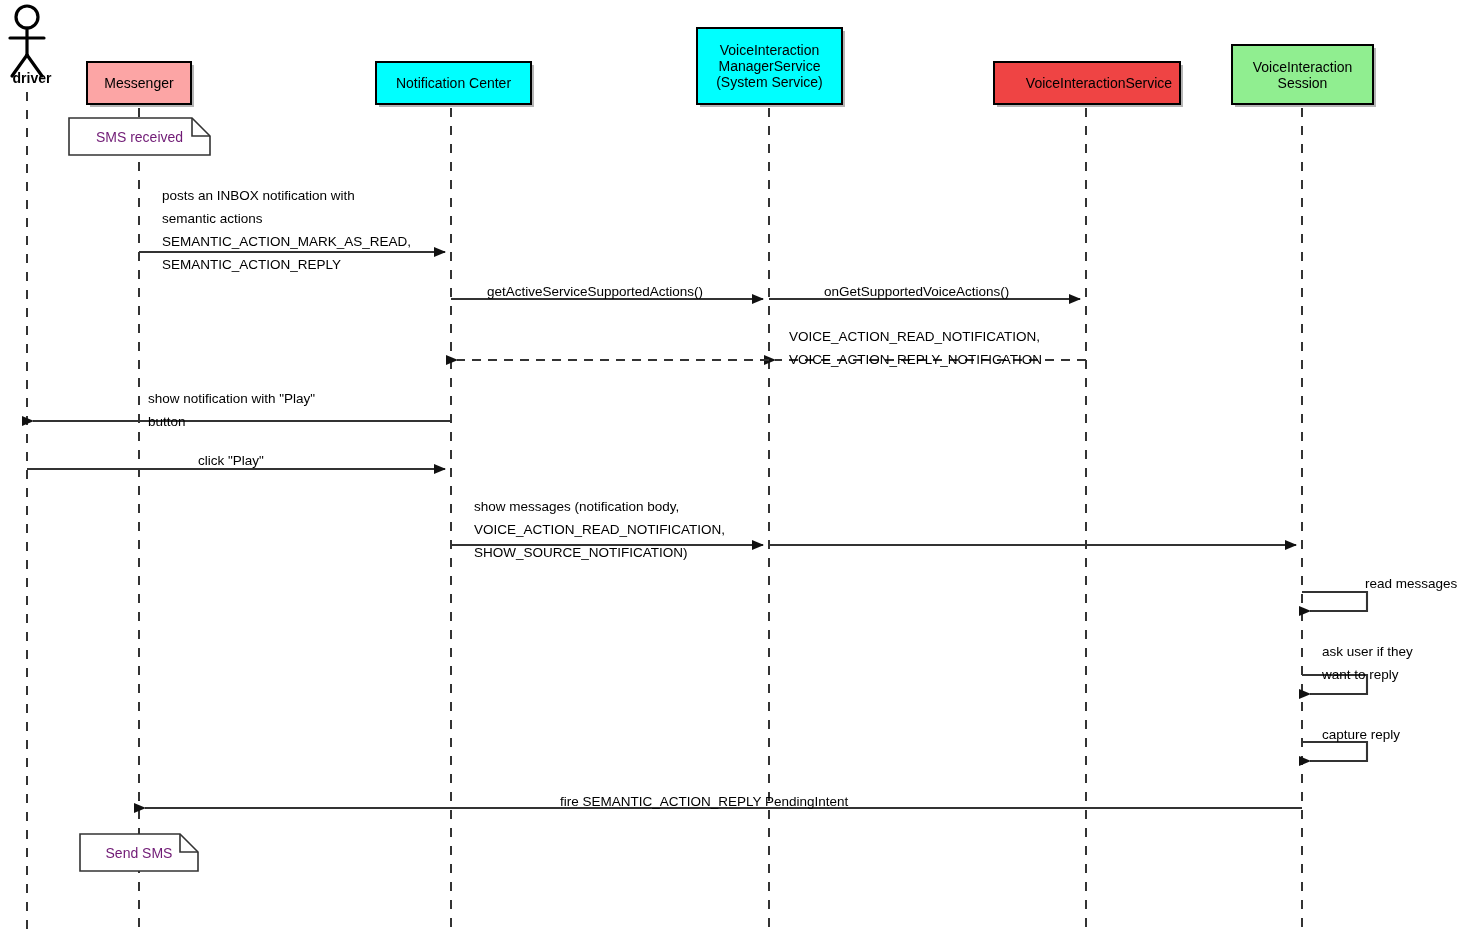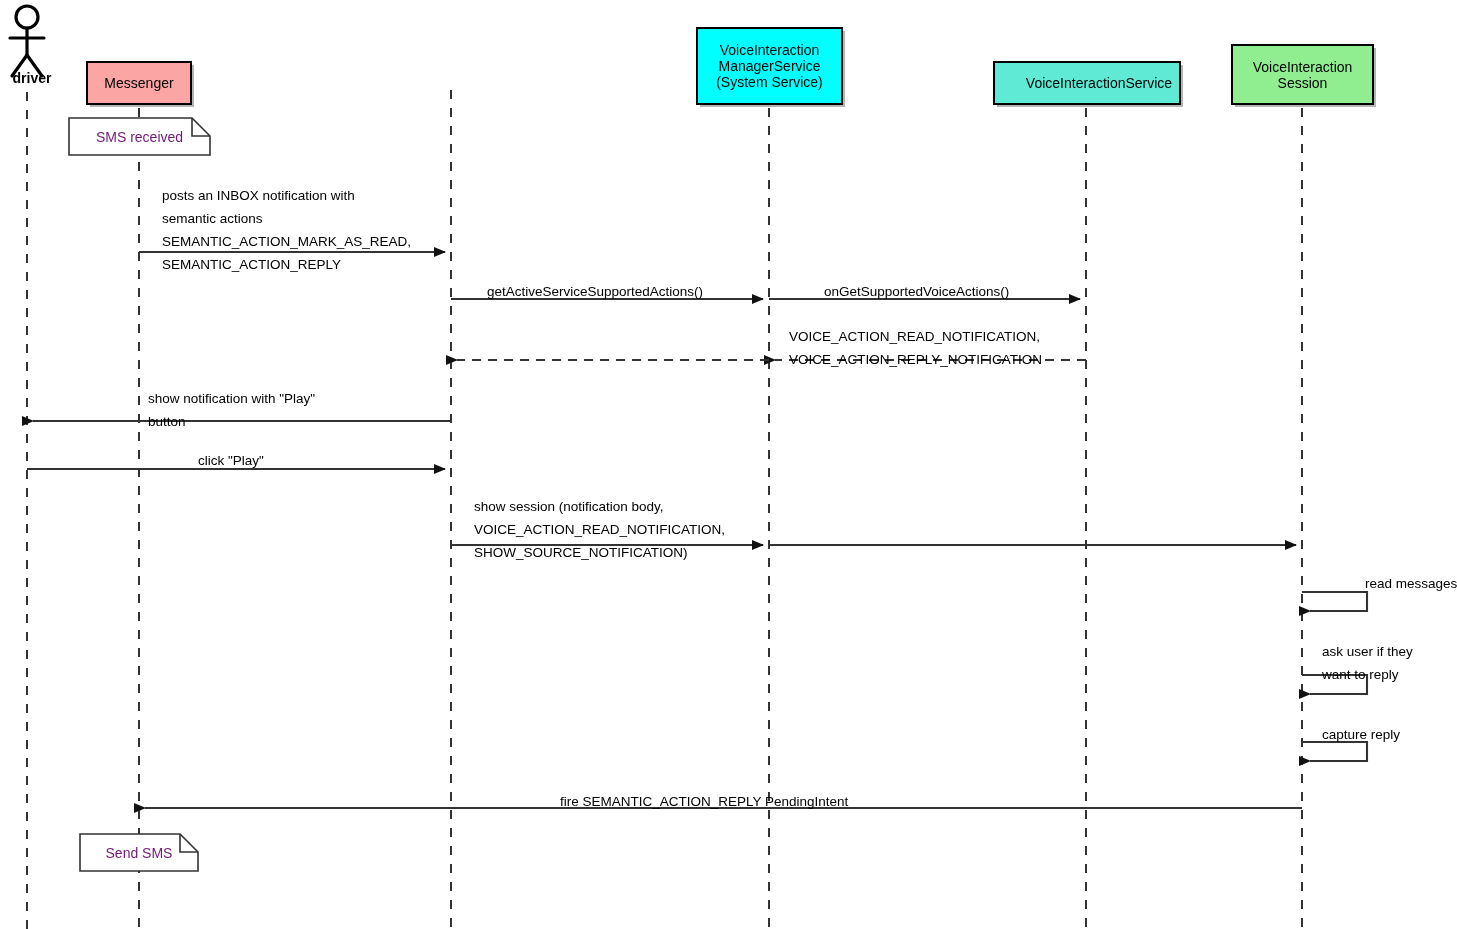--- a/index.html
+++ b/index.html
@@ -89,28 +89,31 @@
       <path d="M1302,742 L1367,742 L1367,761 L1310,761" marker-end="url(#ahl)"></path>
     </g>
   </svg>
 
   <div class="actor-label" style="left:5px;top:70px;width:54px;font-weight:bold;">driver</div>
 
   <div class="lifebox" style="left:86px;top:45px;width:106px;height:44px;background:#fca5a5;">
     <span>Messenger</span>
   </div>
 
+  <div class="lifebox" style="left:375px;top:45px;width:157px;height:44px;background:#00FFFF;">
+    <span>Notification Center</span>
+  </div>
 
   <div class="lifebox" style="left:696px;top:11px;width:147px;height:78px;background:#00FFFF;">
     <span style="white-space:pre-line;">VoiceInteraction
 ManagerService
 (System Service)</span>
   </div>
 
-  <div class="lifebox" style="left:993px;top:45px;width:188px;height:44px;background:#5eead4;padding-left:24px;">
+  <div class="lifebox" style="left:993px;top:45px;width:188px;height:44px;background:#ef4444;padding-left:24px;">
     <span>VoiceInteractionService</span>
   </div>
 
   <div class="lifebox" style="left:1231px;top:28px;width:143px;height:61px;background:#90EE90;">
     <span style="white-space:pre-line;">VoiceInteraction
 Session</span>
   </div>
 
   <div class="note" style="left:69px;top:118px;width:141px;height:37px;">
     <div class="note-text">SMS received</div>
@@ -130,21 +133,21 @@
   <div class="msg-label" style="left:824px;top:280px;">onGetSupportedVoiceActions()</div>
 
   <div class="msg-label" style="left:789px;top:325px;">VOICE_ACTION_READ_NOTIFICATION,
 VOICE_ACTION_REPLY_NOTIFICATION</div>
 
   <div class="msg-label" style="left:148px;top:387px;">show notification with "Play"
 button</div>
 
   <div class="msg-label" style="left:198px;top:449px;">click "Play"</div>
 
-  <div class="msg-label" style="left:474px;top:495px;">show session (notification body,
+  <div class="msg-label" style="left:474px;top:495px;">show messages (notification body,
 VOICE_ACTION_READ_NOTIFICATION,
 SHOW_SOURCE_NOTIFICATION)</div>
 
 
   <div class="msg-label" style="left:560px;top:790px;">fire SEMANTIC_ACTION_REPLY PendingIntent</div>
 
   <div class="msg-label" style="left:1322px;top:572px;margin-left:43px;">read messages out</div>
 
   <div class="msg-label" style="left:1322px;top:640px;">ask user if they
 want to reply</div>

